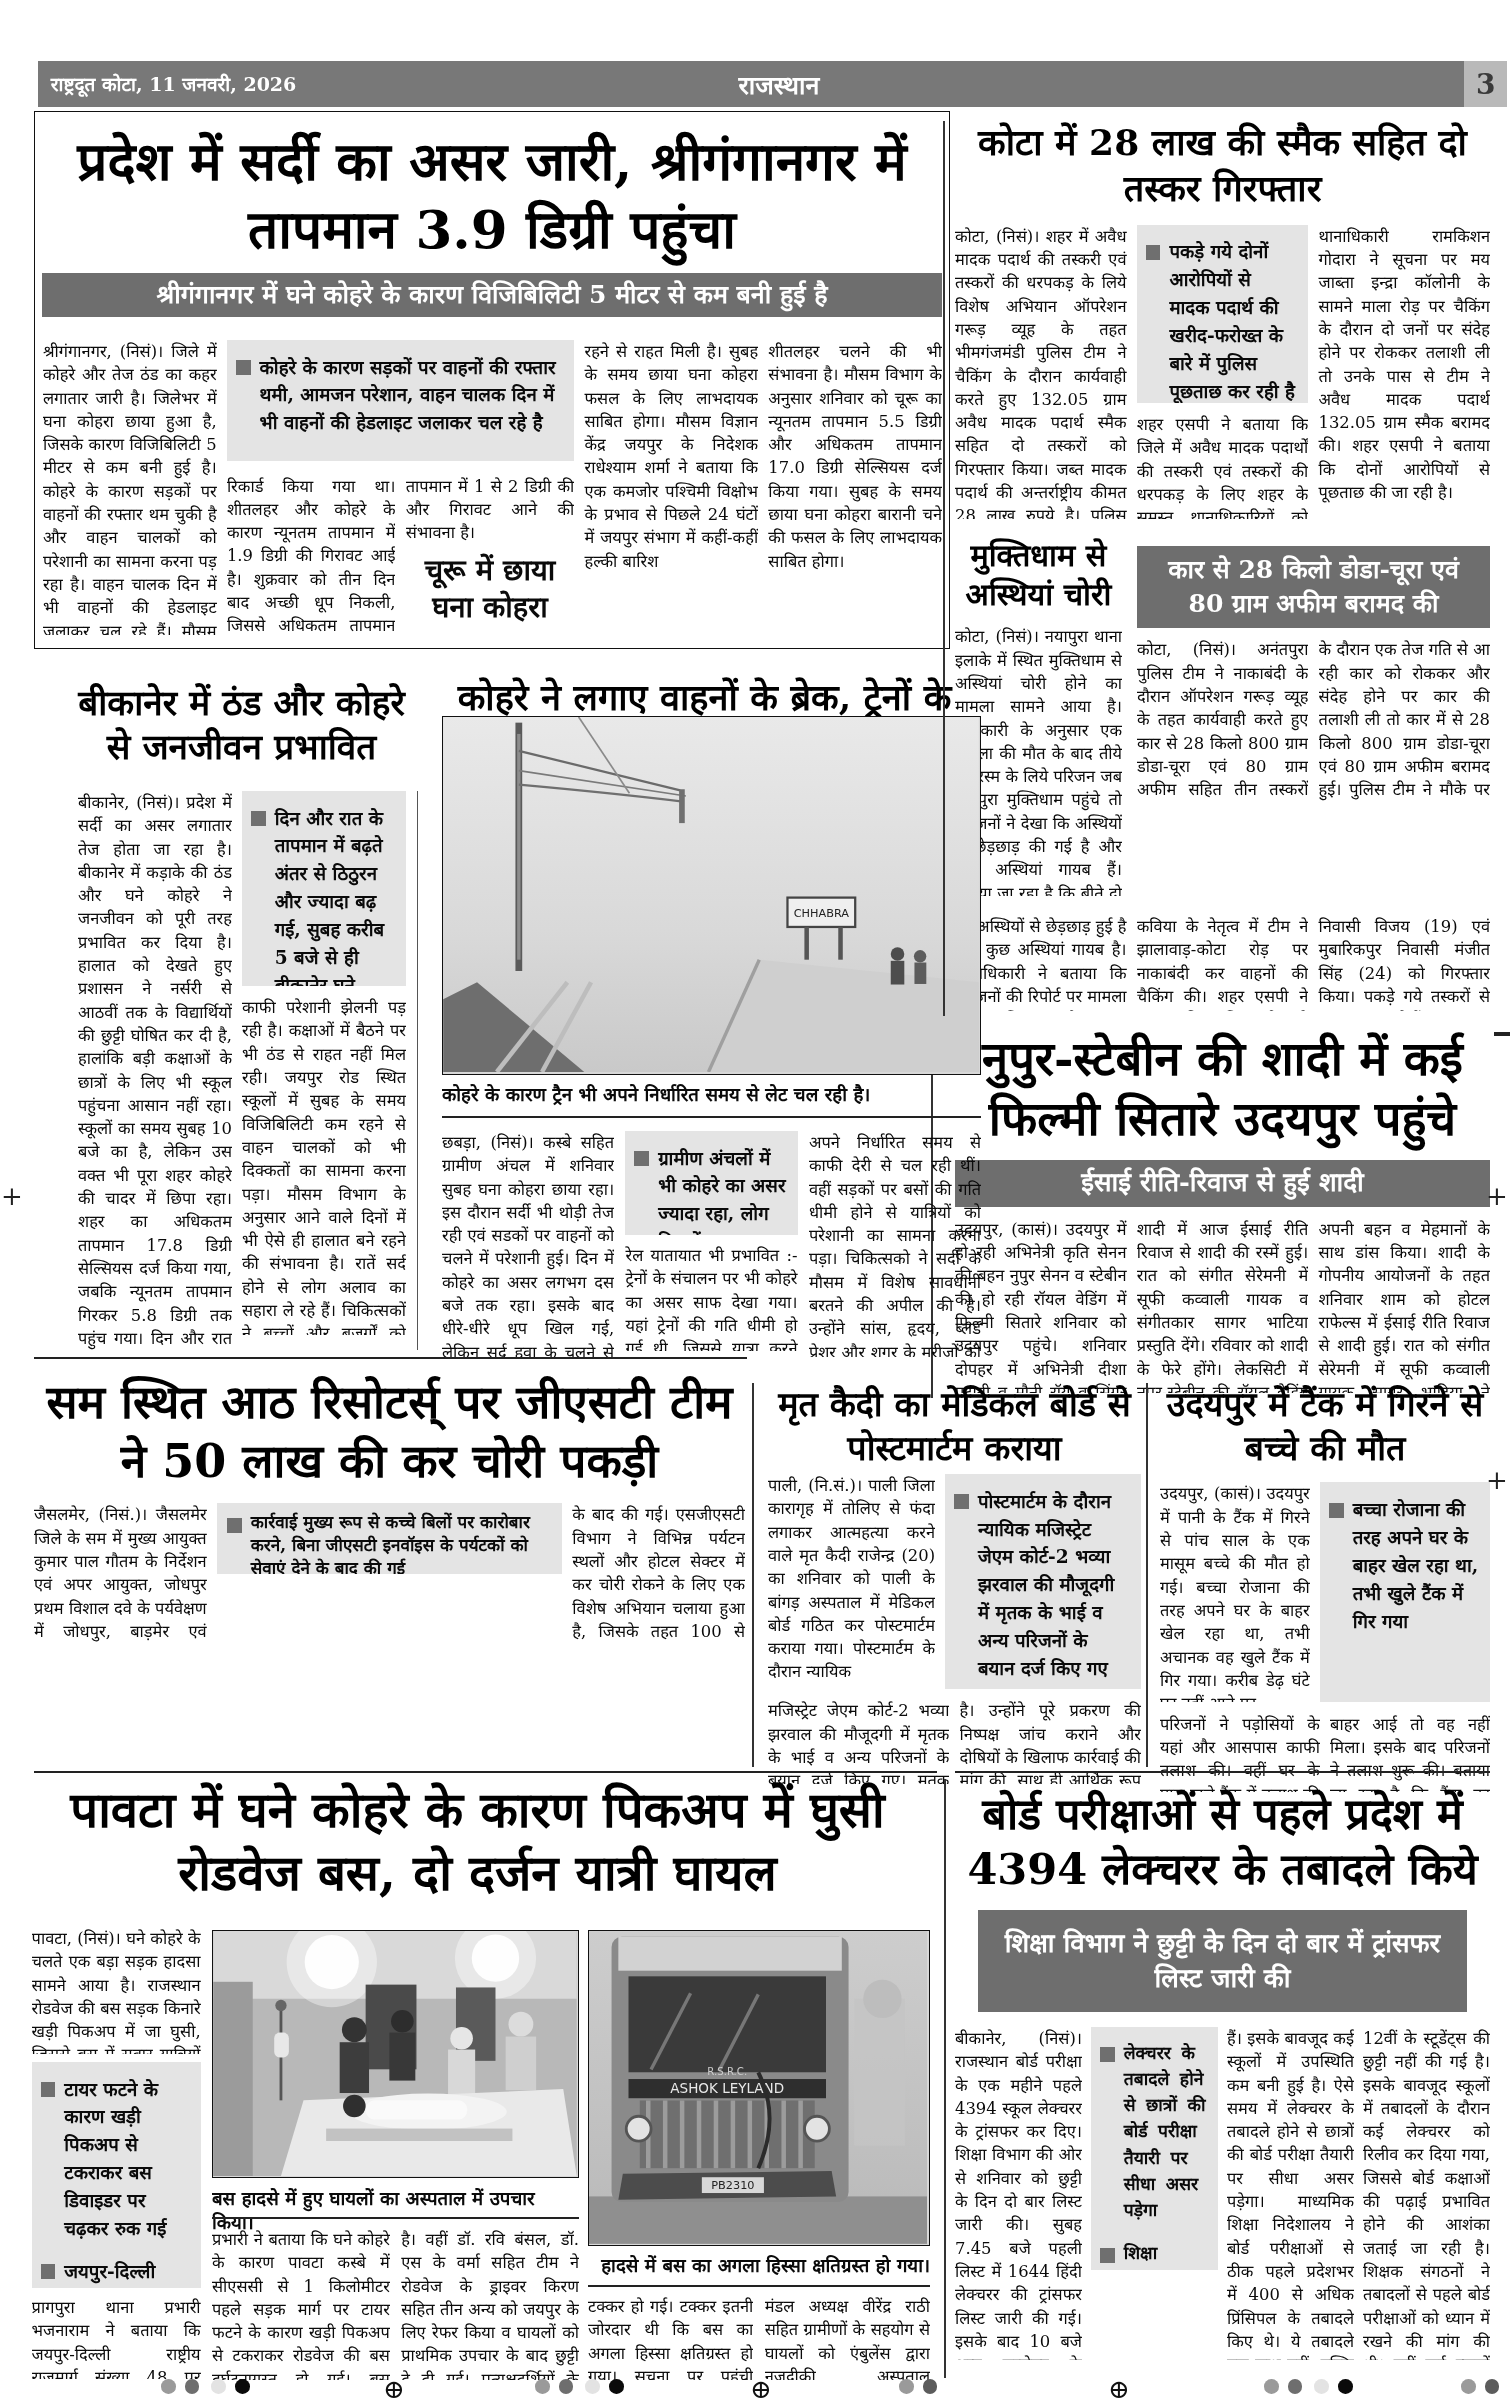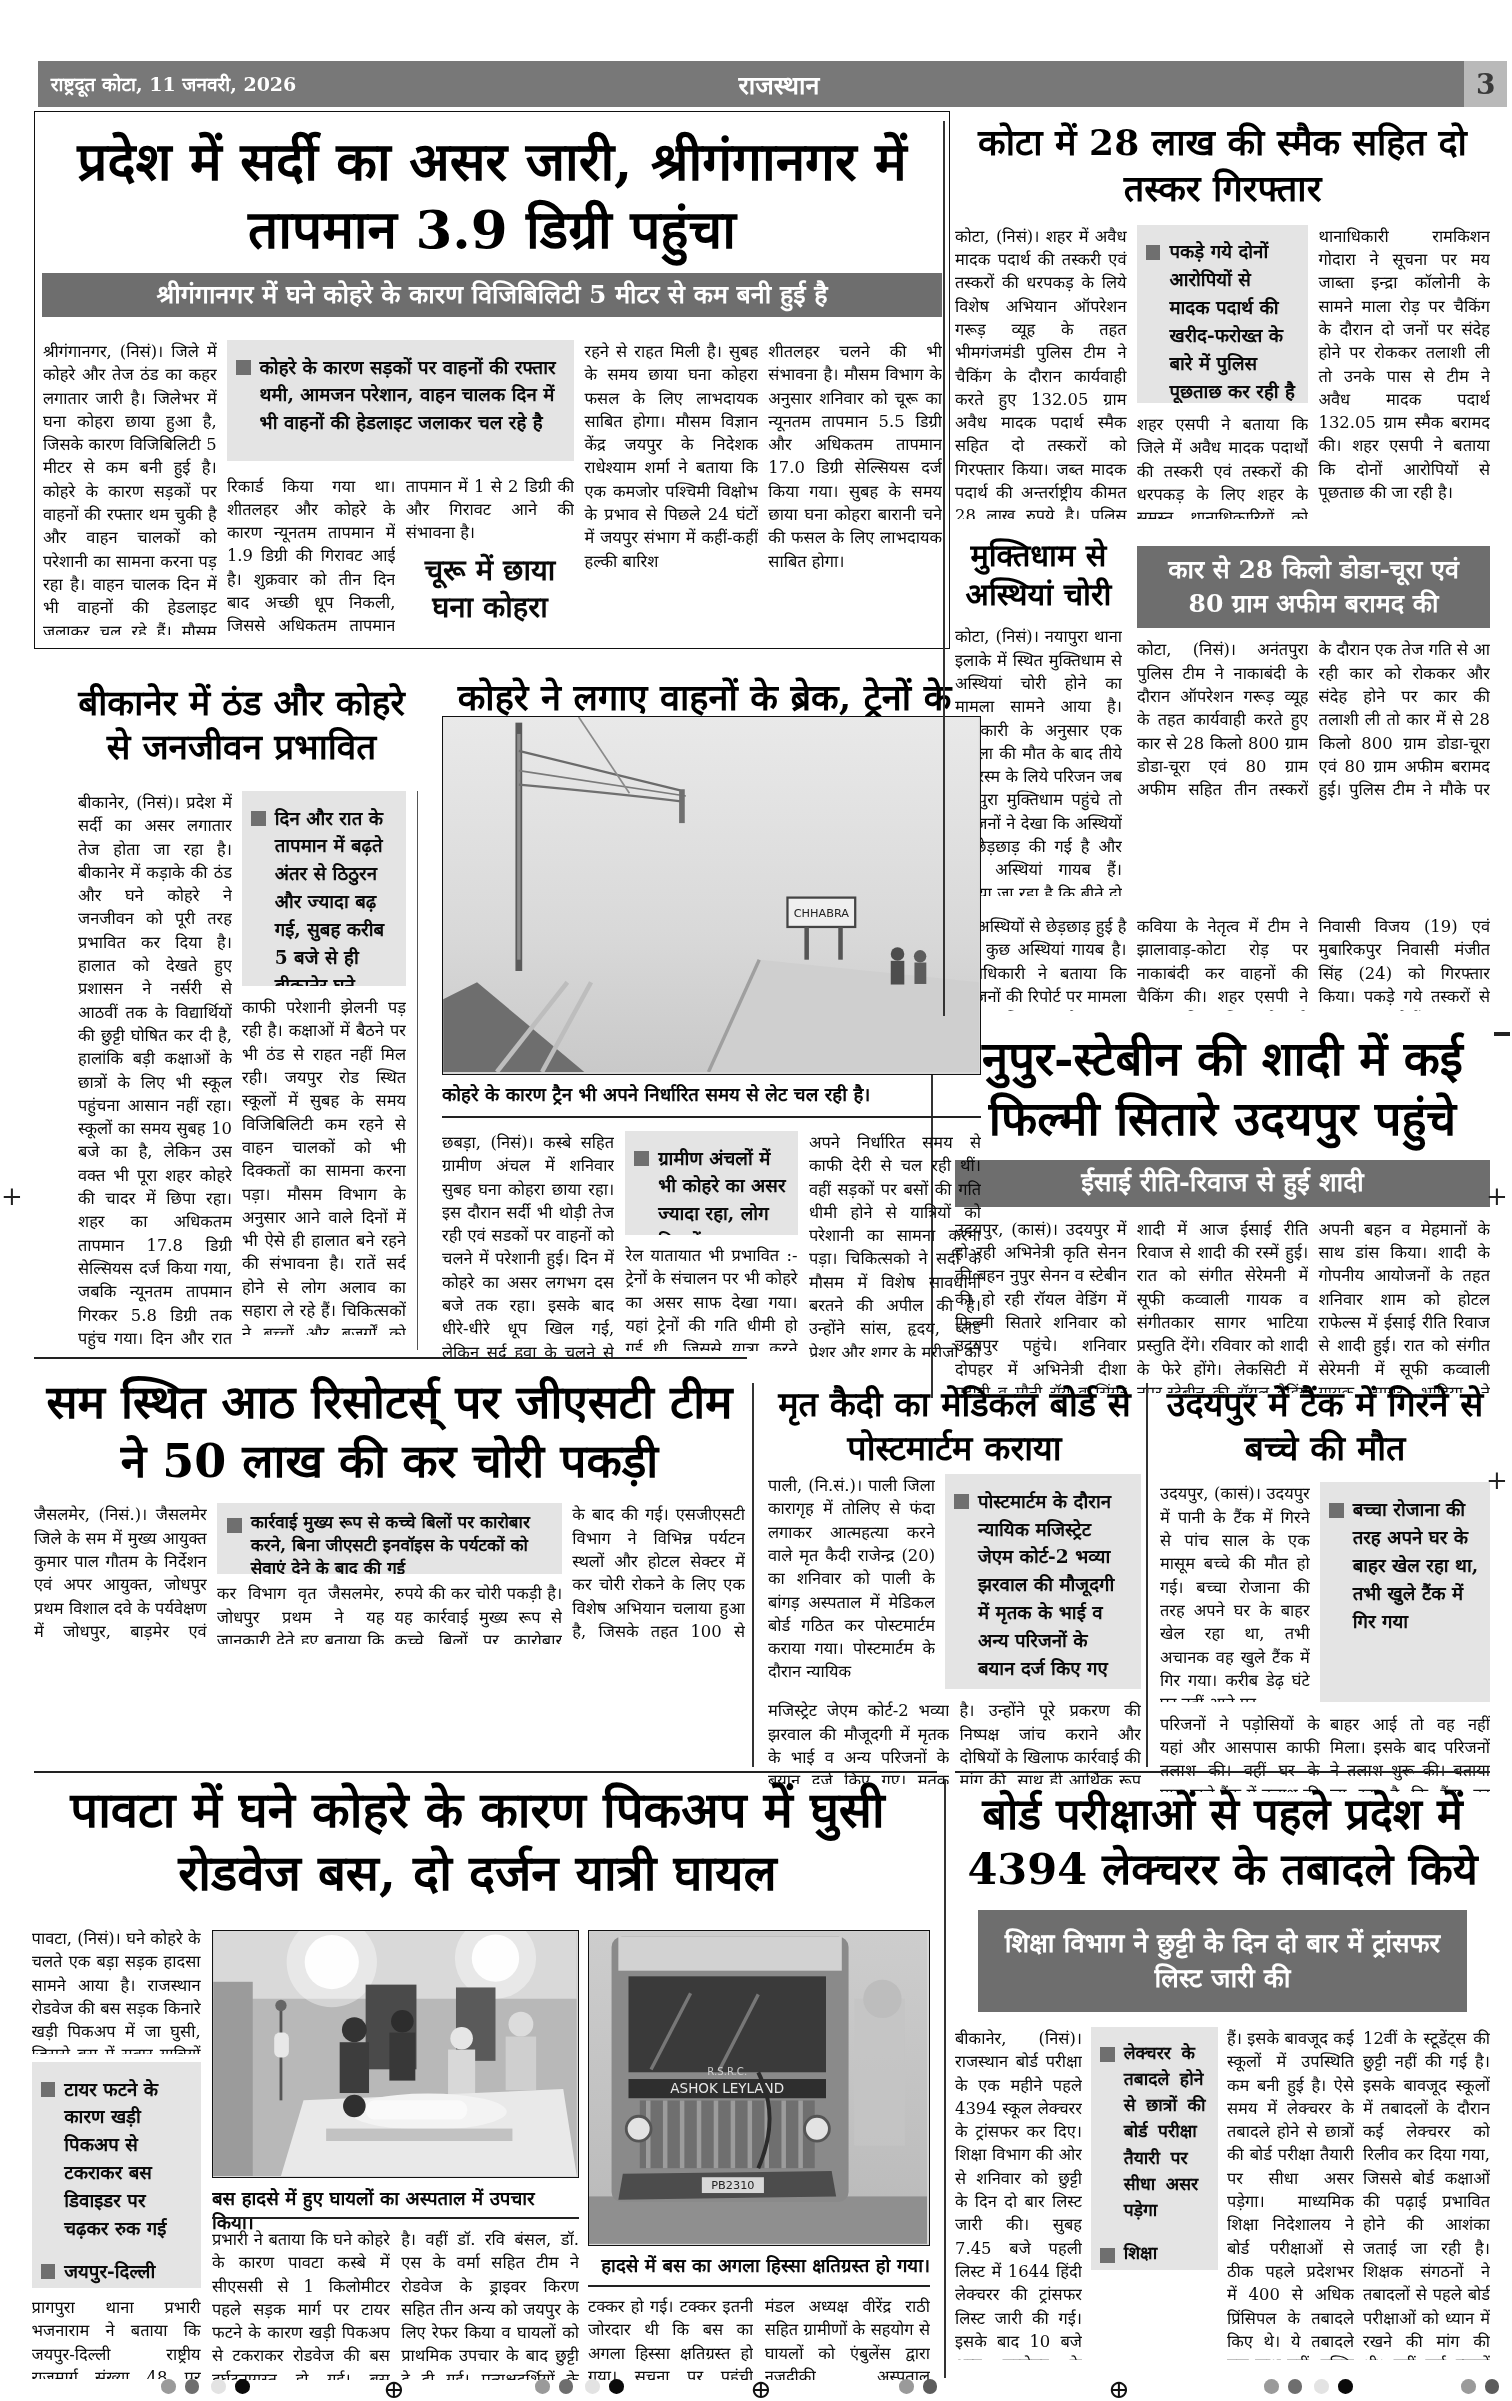--- a/index.html
+++ b/index.html
@@ -173,21 +173,21 @@
       </div>
       <div class="body" style="flex:1;">अपने निर्धारित समय से काफी देरी से चल रही थीं। वहीं सड़कों पर बसों की गति धीमी होने से यात्रियों को परेशानी का सामना करना पड़ा। चिकित्सको ने सर्दी के मौसम में विशेष सावधानी बरतने की अपील की है। उन्होंने सांस, हृदय, ब्लड प्रेशर और शुगर के मरीजों को नियमित दवा लेने और ठंड से बचाव करने की सलाह दी है। सुबह और शाम के समय बाहर निकलने से बचने, गुनगुना पानी पीने और संतुलित आहार लेने पर जोर दिया गया है।</div>
     </div>
   </div>
 
   <div class="hr abs" style="left:34px;top:1357px;width:713px;height:1.7px;"></div>
   <div class="abs" style="left:34px;top:1362px;width:711px;height:395px;">
     <div class="hl" style="font-size:46px;margin-top:11.3px;">सम स्थित आठ रिसोटर्स् पर जीएसटी टीम ने 50 लाख की कर चोरी पकड़ी</div>
     <div class="row" style="gap:10.2px;margin-top:12.4px;height:141px;">
       <div class="body" style="flex:1;">जैसलमेर, (निसं.)। जैसलमेर जिले के सम में मुख्य आयुक्त कुमार पाल गौतम के निर्देशन एवं अपर आयुक्त, जोधपुर प्रथम विशाल दवे के पर्यवेक्षण में जोधपुर, बाड़मेर एवं जैसलम़ेर की टीमों द्वारा जीएसटी की कार्रवाई के तहत सम स्थित आठ रिसोटर्स् पर जीएसटी चोरी की संभावना में सर्वेक्षण एवं जांच की कार्रवाई की। सहायक आयुक्त वाणिज्यिक</div>
-      <div style="flex:2;display:flex;flex-direction:column;overflow:hidden;">
+      <div style="flex:2;display:flex;overflow:hidden;">
         <div class="qbox" style="height:71px;padding:8px 10.2px;">
           <span class="qbul"></span>
           <span class="qtxt" style="font-size:17px;line-height:1.35;">कार्रवाई मुख्य रूप से कच्चे बिलों पर कारोबार करने, बिना जीएसटी इनवॉइस के पर्यटकों को सेवाएं देने के बाद की गई</span>
         </div>
         <div class="row" style="gap:10.2px;margin-top:8px;flex:1;overflow:hidden;">
           <div class="body" style="flex:1;">कर विभाग वृत जैसलमेर, जोधपुर प्रथम ने यह जानकारी देते हुए बताया कि इस कार्रवाई के दौरान लगभग 50 लाख की जीएसटी चोरी पकडी गई। टीम ने प्रारंभिक जांच में करीब 50 लाख</div>
           <div class="body" style="flex:1;">रुपये की कर चोरी पकड़ी है। यह कार्रवाई मुख्य रूप से कच्चे बिलों पर कारोबार करने, बिना जीएसटी इनवॉइस के पर्यटकों को सेवाएं देने और प्राप्त कर को सरकारी</div>
         </div>
       </div>
       <div class="body" style="flex:1;">के बाद की गई। एसजीएसटी विभाग ने विभिन्न पर्यटन स्थलों और होटल सेक्टर में कर चोरी रोकने के लिए एक विशेष अभियान चलाया हुआ है, जिसके तहत 100 से अधिक ठिकानों पर सर्वे किए गए हैं। टीम ने रिसोट्र्स के रिकॉर्ड, डिजिटल साक्ष्य और कच्ची पर्चियों को जब्त किया है.</div>

